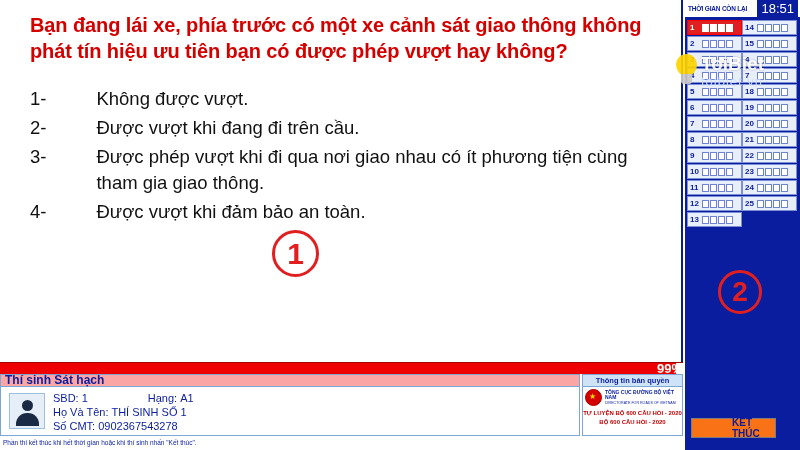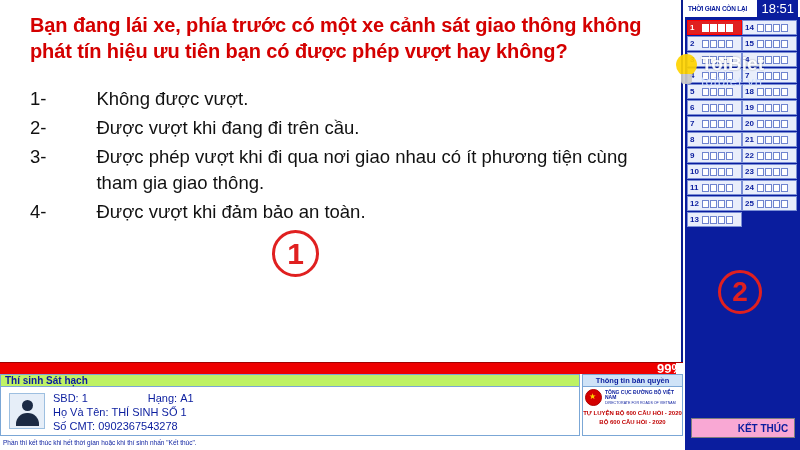--- a/index.html
+++ b/index.html
@@ -182,23 +182,23 @@
     font-weight: bold;
     display: flex;
     align-items: center;
     justify-content: center;
     box-sizing: border-box;
   }
   .finish-button {
     position: absolute;
     left: 6px;
     bottom: 12px;
-    width: 104px;
+    width: 85px;
     height: 20px;
-    background: #f9a8d4;
+    background: #f97316;
     border: 1px solid #7d7d7d;
     color: #0a1d9e;
     font-size: 10px;
     font-weight: bold;
     display: flex;
     align-items: center;
     justify-content: center;
     box-sizing: border-box;
     padding-left: 40px;
   }
@@ -297,24 +297,24 @@
     height: 62px;
     background: #ffffff;
     box-sizing: border-box;
   }
   .cand-header {
     position: absolute;
     left: 0;
     top: 0;
     width: 580px;
     height: 13px;
-    background: #bef264;
+    background: #fca5a5;
     border: 1px solid #7ba7d6;
     box-sizing: border-box;
-    font-size: 10px;
+    font-size: 12px;
     color: #0a1d9e;
     font-weight: bold;
     padding-left: 4px;
     line-height: 11px;
   }
   .cand-body {
     position: absolute;
     left: 0;
     top: 13px;
     width: 580px;

